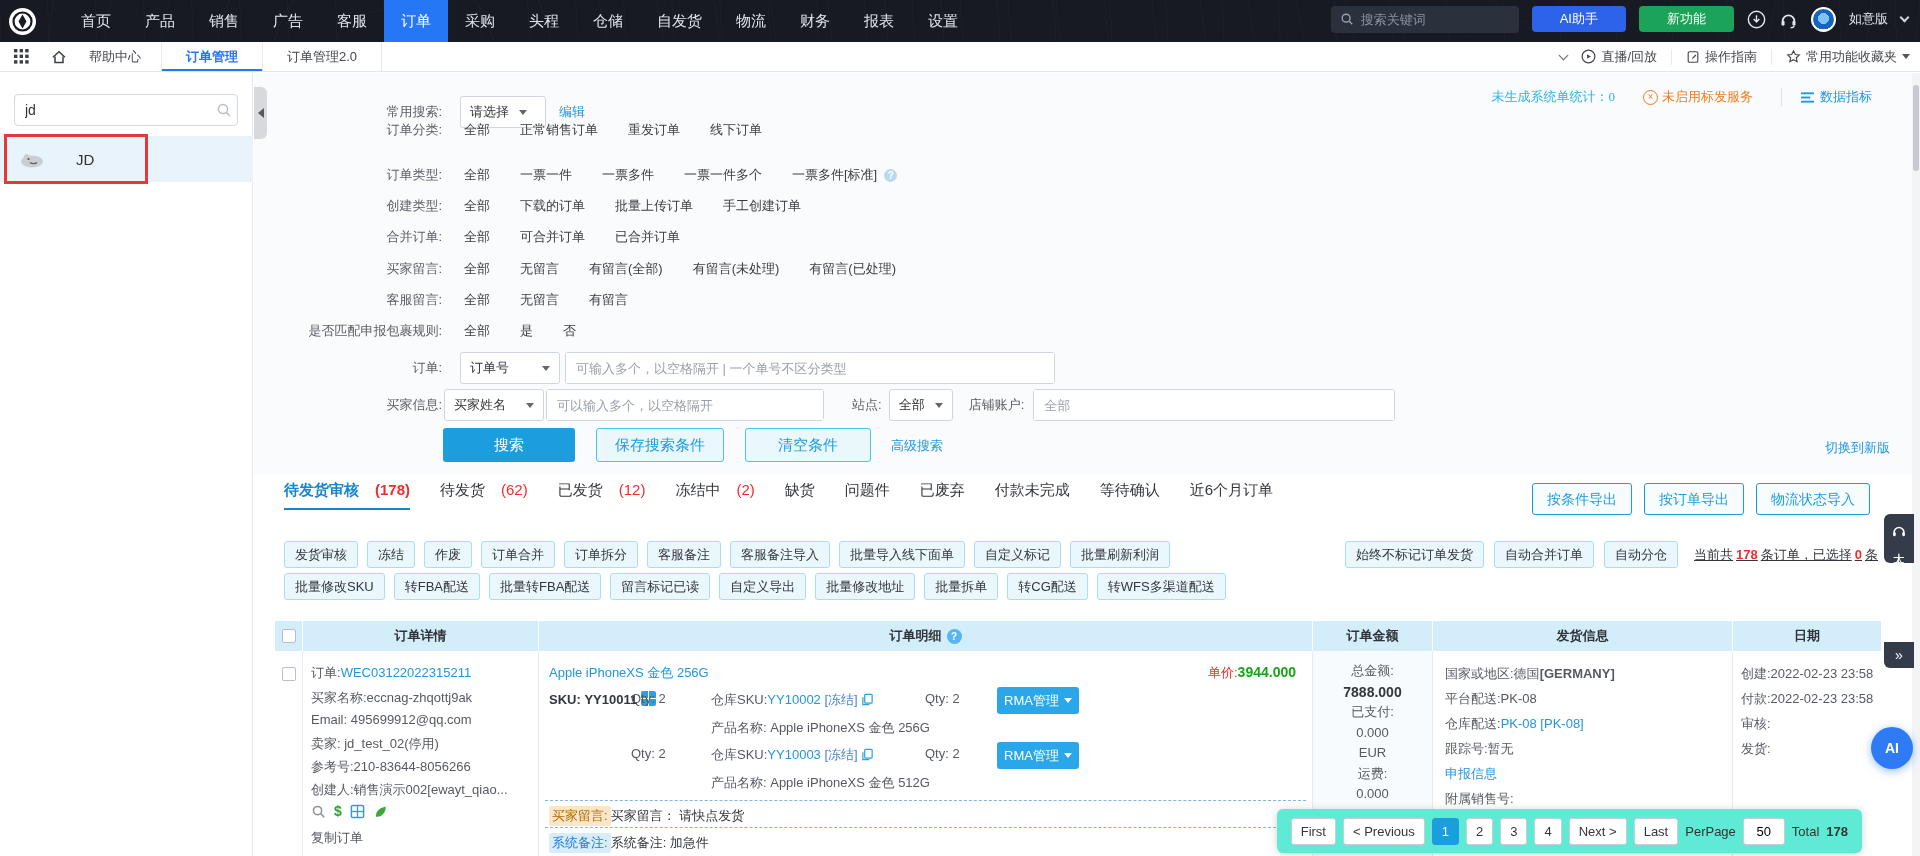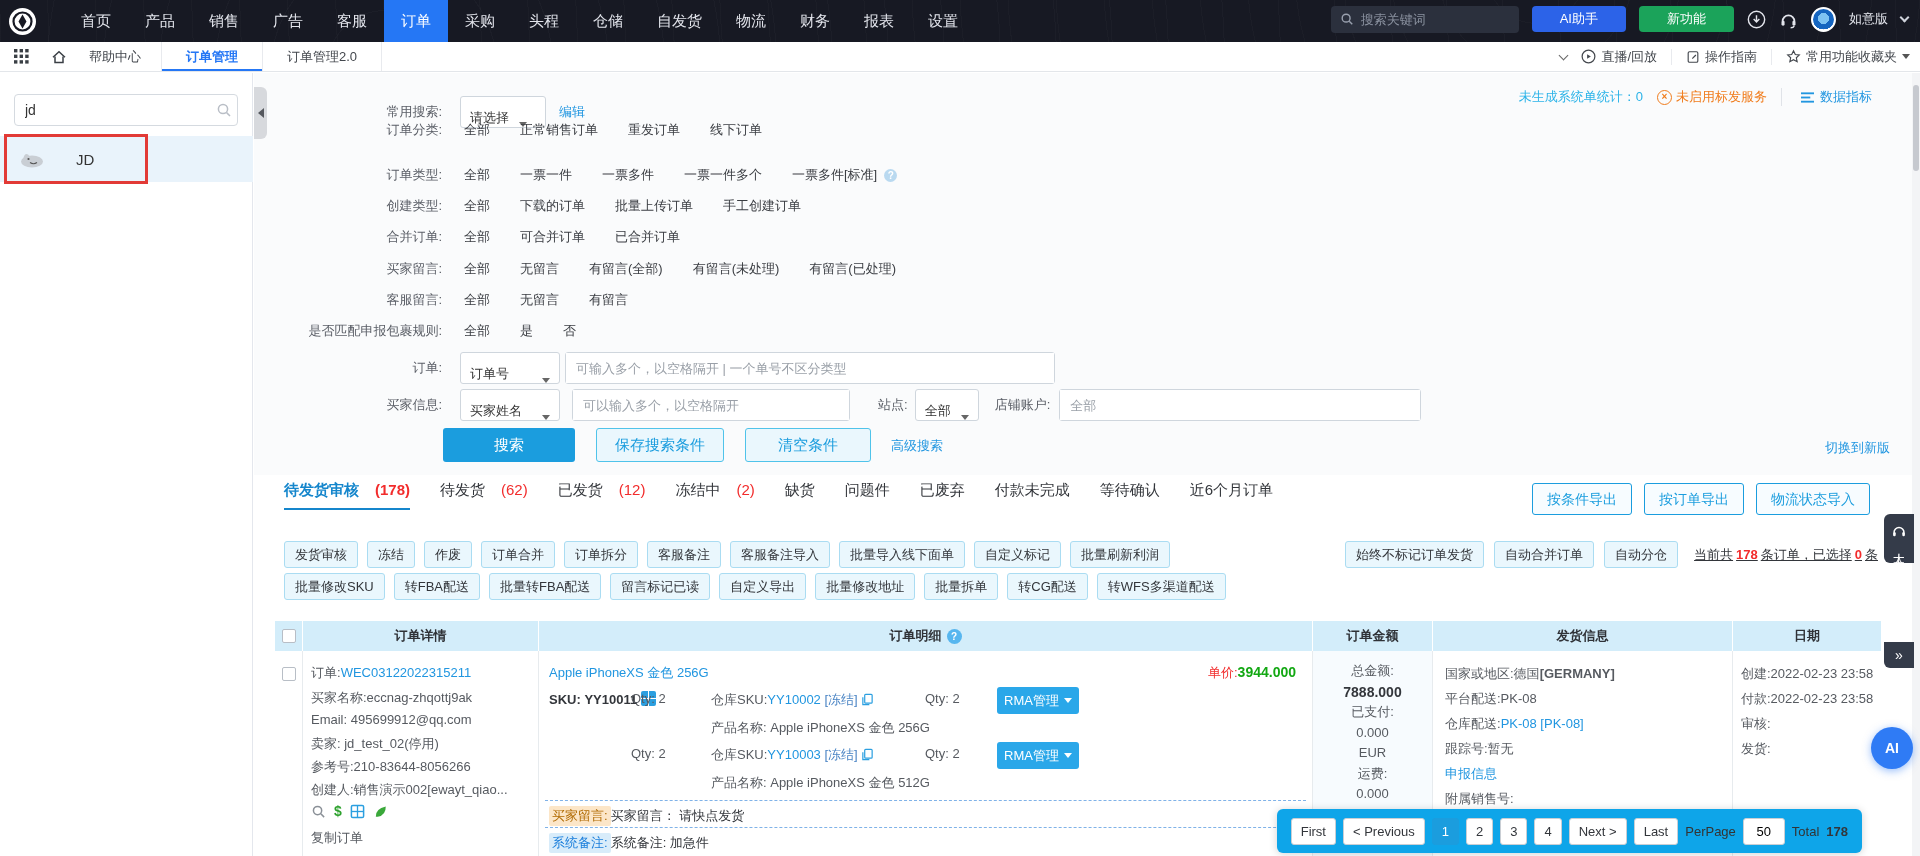--- a/index.html
+++ b/index.html
@@ -60,28 +60,28 @@
   .main { position:absolute; top:73px; left:254px; width:1666px; bottom:0; background:#fff; }
   .filters-bg { position:absolute; top:0; left:0; right:0; height:402px; background:#fafbfc; }
   .collapse-handle { position:absolute; top:14px; left:0; width:13px; height:52px; background:#d7d9dd;
     border-radius:0 6px 6px 0; display:flex; align-items:center; justify-content:center; cursor:pointer; }
   .collapse-handle .tri { width:0; height:0; border-top:5px solid transparent; border-bottom:5px solid transparent; border-right:6px solid #55585e; }
 
   .f-row { position:absolute; left:0; height:26px; display:flex; align-items:center; }
   .f-label { width:188px; text-align:right; color:#5a5e66; flex:none; }
   .f-opt { margin-left:30px; color:#3a3d42; cursor:pointer; white-space:nowrap; }
   .f-opt.first { margin-left:22px; }
-  .sel { height:32px; border:1px solid #cfd6dd; border-radius:3px; background:#fff; display:flex; align-items:flex-end;
+  .sel { height:32px; border:1px solid #cfd6dd; border-radius:3px; background:#fff; display:flex; align-items:center;
     padding:0 9px; gap:10px; cursor:pointer; color:#333; }
   .sel .caret { width:0; height:0; border-left:4px solid transparent; border-right:4px solid transparent; border-top:5px solid #666; }
   .inp { height:32px; border:1px solid #cfd6dd; border-radius:3px; background:#fff; }
   .inp input { border:none; outline:none; width:100%; height:100%; padding:0 10px; font-size:13px; color:#333; }
   .inp input::placeholder { color:#9aa0a8; }
   .link { color:#2196e0; cursor:pointer; }
-  .top-links { position:absolute; top:15px; right:48px; display:flex; align-items:flex-start; gap:14px; font-size:13px; }
+  .top-links { position:absolute; top:15px; right:48px; display:flex; align-items:flex-start; gap:28px; font-size:13px;font-family:Liberation Serif, serif; }
   .stat-link { color:#2bb3e8; cursor:pointer; }
   .warn-link { color:#f07c1c; display:flex; align-items:center; gap:4px; cursor:pointer; }
   .warn-x { width:15px; height:15px; border:1.5px solid #f07c1c; border-radius:50%; color:#f07c1c; font-size:10px;
     line-height:12px; text-align:center; font-weight:bold; }
   .metric-link { color:#2196e0; display:flex; align-items:center; gap:5px; cursor:pointer; border-left:1px solid #e0e3e8; padding-left:18px; }
 
   .btn-primary { position:absolute; height:34px; background:#1b9dde; color:#fff; font-size:15px; text-align:center;
     border:none; border-radius:3px; cursor:pointer; }
   .btn-outline { position:absolute; height:34px; background:#eaf7fd; color:#1b9dde; font-size:15px; text-align:center;
     border:1px solid #4fc3ea; border-radius:3px; cursor:pointer; }
@@ -127,21 +127,21 @@
   .grid-ico { display:inline-block; width:15px; height:15px; vertical-align:-2px;
     background:conic-gradient(#2b9fe0 0 25%, #fff 0 0) top left/7px 7px, #2b9fe0; background-repeat:no-repeat;
     background-image:linear-gradient(#fff,#fff),linear-gradient(#fff,#fff); background-size:1px 15px, 15px 1px;
     background-position:7px 0, 0 7px; background-color:#2b9fe0; border-radius:2px; }
   .amount-col { background:#f7fbfe; display:flex; flex-direction:column; align-items:center; padding-top:10px;
     line-height:20.5px; color:#565a60; }
   .ship-col { padding:10px 10px 0 12px; line-height:25px; color:#565a60; white-space:nowrap; }
   .date-col { padding:10px 0 0 8px; line-height:25px; color:#565a60; white-space:nowrap; }
 
   
-  .pagination { position:absolute; right:58px; bottom:3px; height:44px; background:#0ea5e9; border-radius:6px;
+  .pagination { position:absolute; right:58px; bottom:3px; height:44px; background:#5eead4; border-radius:6px;
     box-shadow:0 1px 8px rgba(0,0,0,.18); display:flex; align-items:center; gap:7px; padding:0 14px; font-size:13px; }
   .pg-btn { height:27px; line-height:25px; padding:0 9px; border:1px solid #c9ced4; border-radius:3px; background:#fff;
     color:#33363b; cursor:pointer; white-space:nowrap; }
   .pg-btn.active { background:#1b9dde; border-color:#1b9dde; color:#fff; }
   .pg-input { width:42px; height:27px; border:1px solid #c9ced4; border-radius:3px; text-align:center; font-size:13px; outline:none; }
 
   
   .v-scroll { position:absolute; right:0; top:73px; bottom:0; width:8px; background:#f3f4f6; }
   .v-thumb { position:absolute; top:12px; left:1px; width:6px; height:86px; background:#c6c9cf; border-radius:3px; }
   .svc-tab { position:absolute; right:6px; top:514px; width:30px; padding:9px 0 8px; background:#343b49; color:#fff;
@@ -381,25 +381,25 @@
       <span>订单号</span>
         <span class="caret"></span>
     </div>
     <div class="inp" style="margin-left:5px;width:490px">
       <input placeholder="可输入多个，以空格隔开 | 一个单号不区分类型" style="">
     </div>
   </div>
 
   <div class="f-row" style="top:315px;height:34px">
     <span class="f-label">买家信息:</span>
-    <div class="sel" style="margin-left:18px;width:100px;justify-content:space-between">
+    <div class="sel" style="margin-left:2px;width:100px;justify-content:space-between">
       <span>买家姓名</span>
         <span class="caret"></span>
     </div>
-    <div class="inp" style="margin-left:12px;width:278px">
+    <div class="inp" style="margin-left:2px;width:278px">
       <input placeholder="可以输入多个，以空格隔开" style="">
     </div>
     <span style="margin-left:28px;color:#5a5e66">站点:</span>
     <div class="sel" style="margin-left:7px;width:64px;justify-content:space-between">
       <span>全部</span>
         <span class="caret"></span>
     </div>
     <span style="margin-left:16px;color:#5a5e66">店铺账户:</span>
     <div class="inp" style="margin-left:9px;width:362px">
       <input placeholder="全部" style="">

